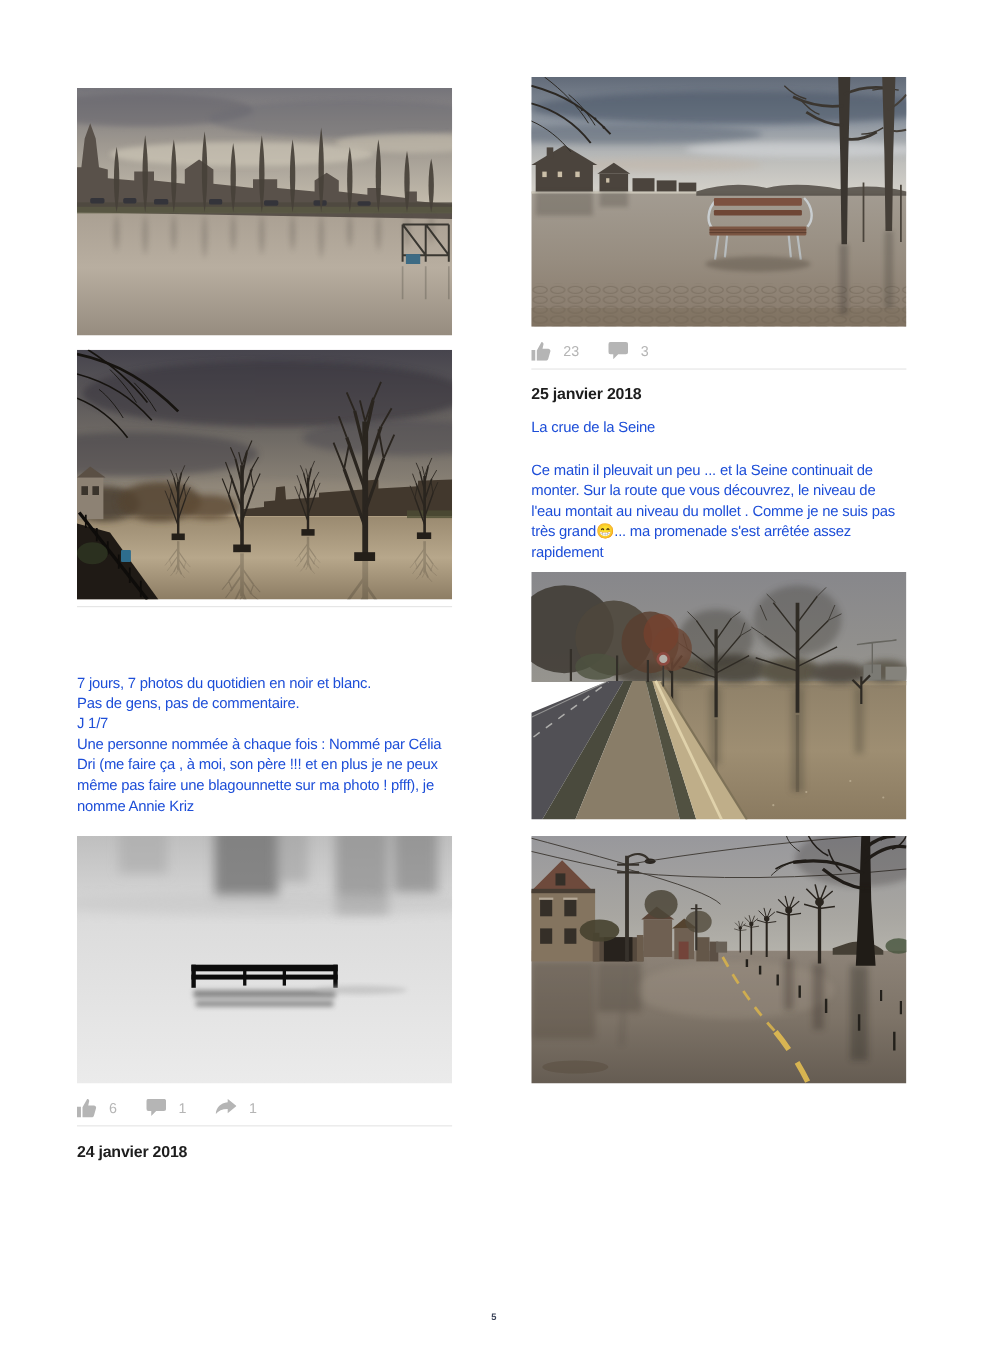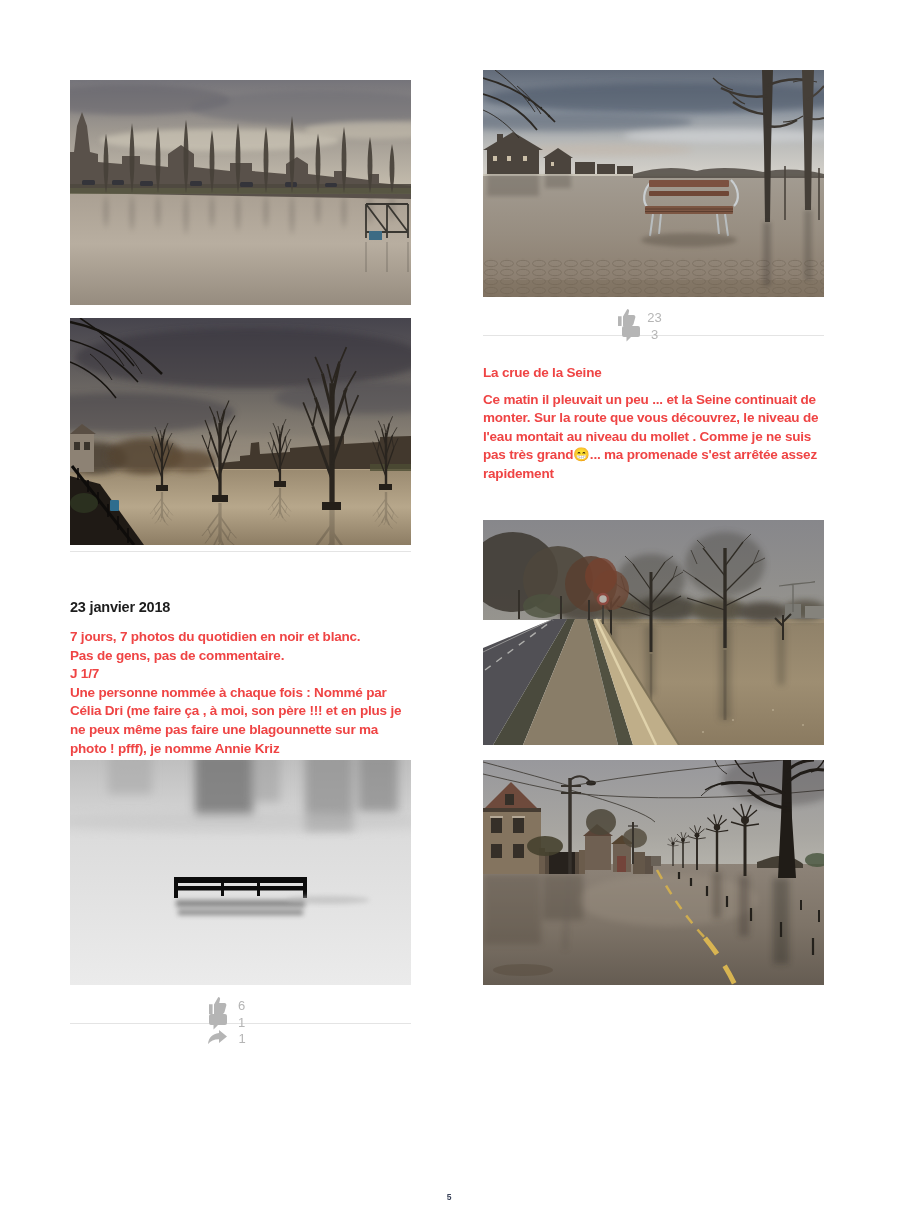--- a/index.html
+++ b/index.html
@@ -8,30 +8,30 @@
     position:relative; width:898px; height:1228px; background:#ffffff;
     font-family:"Liberation Sans", sans-serif; overflow:hidden;
   }
   .col { position:absolute; top:0; width:341px; }
   .col-left  { left:70px; }
   .col-right { left:483px; }
   .section { position:absolute; left:0; width:341px; }
   .photo { display:block; width:341px; }
   .photo + .photo { margin-top:13px; }
   .engagement { display:flex; align-items:center; margin-top:12px; height:20px;
-                color:#b5b5b5; font-size:13px;flex-direction:column; }
+                color:#b5b5b5; font-size:13px; }
   .eng-item { display:flex; align-items:center; gap:11px; margin-right:27px; }
   .eng-item svg { display:block; }
   .divider { border-top:1px solid #e4e4e4; margin-top:6px; width:341px; }
   .post-date { font-size:14.5px; font-weight:bold; color:#1d1d1d; letter-spacing:-0.2px; }
   .post-title, .post-body {
-    margin-top:13px; font-size:13.5px; line-height:18.6px; color:#ef4444;
-    letter-spacing:-0.2px; white-space:pre-line;font-weight:bold;
+    margin-top:13px; font-size:13.5px; line-height:18.6px; color:#1d4ed8;
+    letter-spacing:-0.2px; white-space:pre-line;
   }
-  .body-after-title { margin-top:8px; }
+  .body-after-title { margin-top:20px; }
   .page-number { position:absolute; left:0; right:0; top:1192px; text-align:center;
                  font-size:8.5px; font-weight:bold; color:#3a4258; }
 </style>
 </head>
 <body>
 
 <div class="page">
 
   <div class="col col-left">
 
@@ -174,21 +174,20 @@
         <path stroke="#0e0c0a" stroke-width="3" fill="none" d="M2 148l62 79"></path>
         <path stroke="#0e0c0a" stroke-width="1.6" d="M8 150v12M18 162v12M28 174v12M38 186v13M48 198v14M58 210v15"></path>
         <ellipse cx="14" cy="185" rx="14" ry="10" fill="#2c3320" opacity=".9"></ellipse>
         <rect x="40" y="182" width="9" height="11" rx="1" fill="#2e6d8e"></rect>
       </svg>
 
       <div class="divider"></div>
     </div>
 
     <div class="section" style="top:599px">
-      <div class="post-date">23 janvier 2018</div>
       <div class="post-body">7 jours, 7 photos du quotidien en noir et blanc.
 Pas de gens, pas de commentaire.
 J 1/7
 Une personne nommée à chaque fois : Nommé par Célia Dri (me faire ça , à moi, son père !!! et en plus je ne peux même pas faire une blagounnette sur ma photo ! pfff), je nomme Annie Kriz</div>
     </div>
 
     <div class="section" style="top:760px">
 
       <svg class="photo" width="341" height="225" viewBox="0 0 341 225" role="img" aria-label="Black and white photo of a bench almost fully submerged in still water">
         <defs>
@@ -245,20 +244,21 @@
           <svg width="19" height="16" viewBox="0 0 19 16">
               <path fill="#b5b5b5" d="M11 0l8 6.5L11 13V9.2C5.9 9.2 2.6 10.8 0 14c.6-6 4.2-10.4 11-11V0z"></path>
             </svg>
           <span>1</span>
         </span>
       </div>
       <div class="divider"></div>
     </div>
 
     <div class="section" style="top:1040px">
+      <div class="post-date">24 janvier 2018</div>
     </div>
   </div>
 
   <div class="col col-right">
 
     <div class="section" style="top:70px">
 
       <svg class="photo" width="341" height="227" viewBox="0 0 341 227" role="img" aria-label="Wooden bench standing in shallow floodwater on a riverside quay">
         <defs>
           <linearGradient id="p4sky" x1="0" y1="0" x2="0" y2="1">
@@ -357,20 +357,21 @@
           <svg width="18" height="16" viewBox="0 0 18 16">
               <path fill="#b5b5b5" d="M2 0h14a2 2 0 0 1 2 2v7a2 2 0 0 1-2 2H9l-4.5 4.5V11H2a2 2 0 0 1-2-2V2a2 2 0 0 1 2-2z"></path>
             </svg>
           <span>3</span>
         </span>
       </div>
       <div class="divider"></div>
     </div>
 
     <div class="section" style="top:351px">
+      <div class="post-date">25 janvier 2018</div>
       <div class="post-title">La crue de la Seine</div>
       <div class="post-body body-after-title">Ce matin il pleuvait un peu ... et la Seine continuait de monter. Sur la route que vous découvrez, le niveau de l'eau montait au niveau du mollet . Comme je ne suis pas très grand😁... ma promenade s'est arrêtée assez rapidement</div>
     </div>
 
     <div class="section" style="top:520px">
 
       <svg class="photo" width="341" height="225" viewBox="0 0 341 225" role="img" aria-label="Riverside road and path beside a flooded meadow with trees reflected in the water">
         <defs>
           <linearGradient id="p5sky" x1="0" y1="0" x2="0" y2="1">
             <stop offset="0" stop-color="#87878b"></stop>

